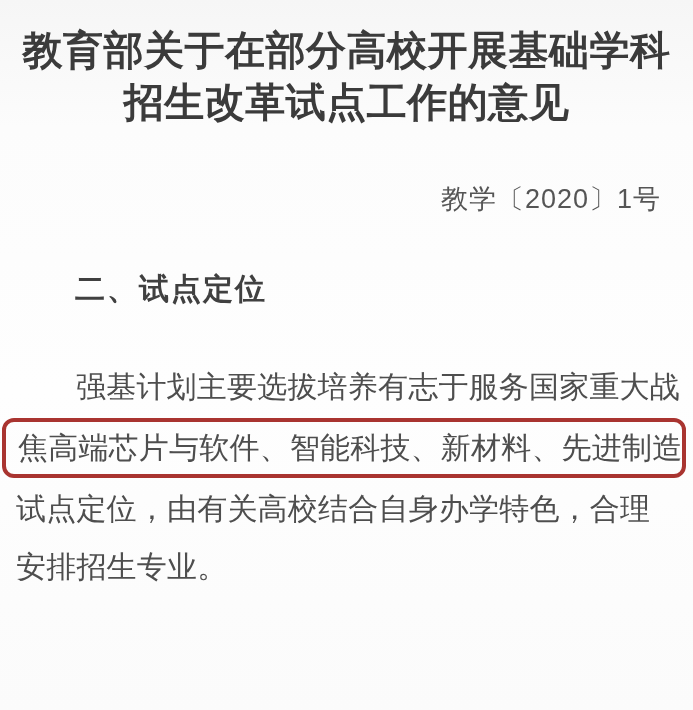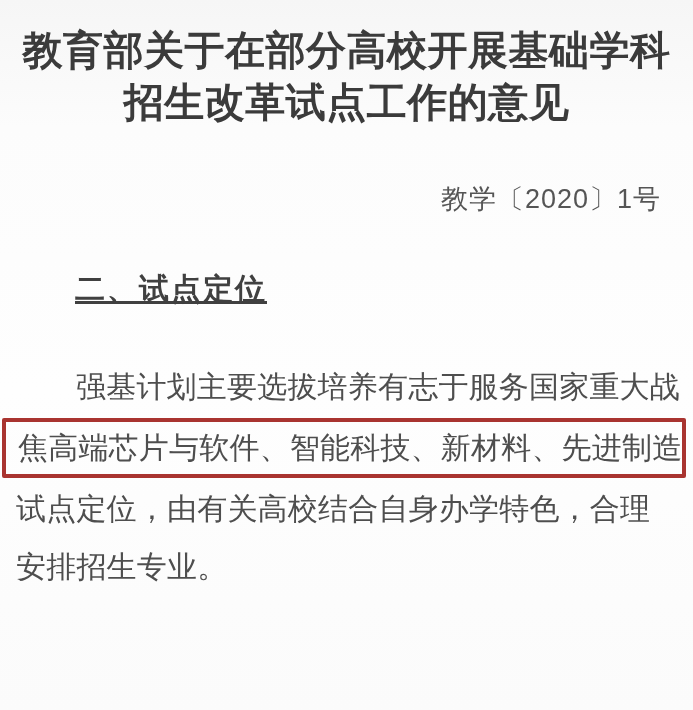--- a/index.html
+++ b/index.html
@@ -41,39 +41,38 @@
     color: #555555;
     letter-spacing: 1px;
   }
   .section {
     margin: 50px 0 4px 75px;
     font-size: 30px;
     line-height: 42px;
     font-weight: 800;
     color: #404040;
     letter-spacing: 2px;
-    text-decoration: underline;
   }
   .para {
     margin-top: 48px;
     padding: 0 16px;
     font-size: 30px;
     color: #4e4e4e;
   }
   .pline {
     line-height: 58px;
     white-space: nowrap;
     letter-spacing: 0.2px;
   }
   .pline.indent {
     text-indent: 60px;
   }
   .pline.boxed {
     border: 4px solid var(--hl, #a93430);
-    border-radius: 2px;
+    border-radius: 12px;
     margin: 2px -9px 2px -14px;
     padding: 1px 0 1px 12px;
     line-height: 50px;
   }
 </style>
 </head>
 <body>
 
 <div class="page" style="--hl: #a93430;">
 

